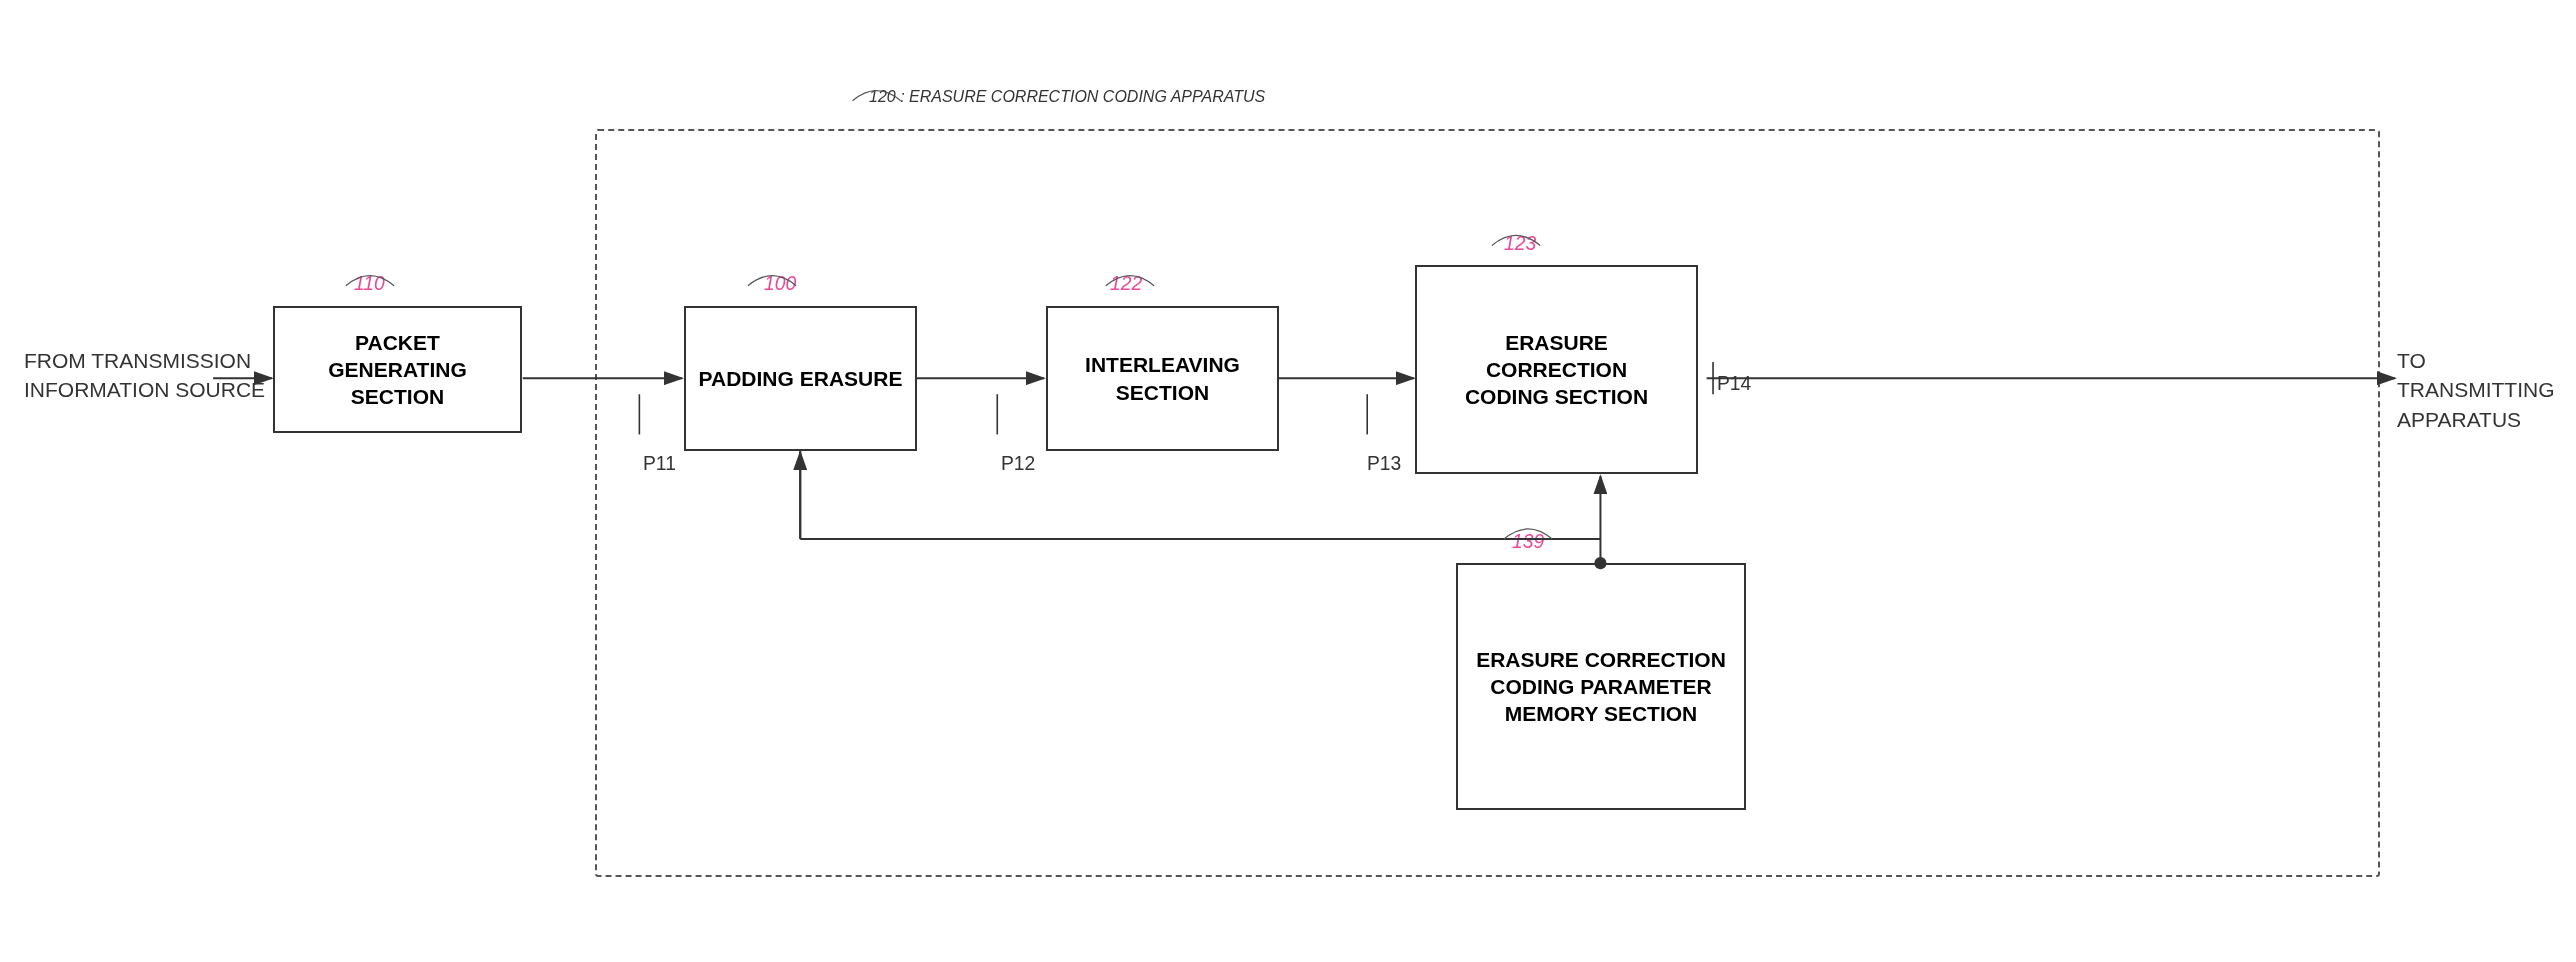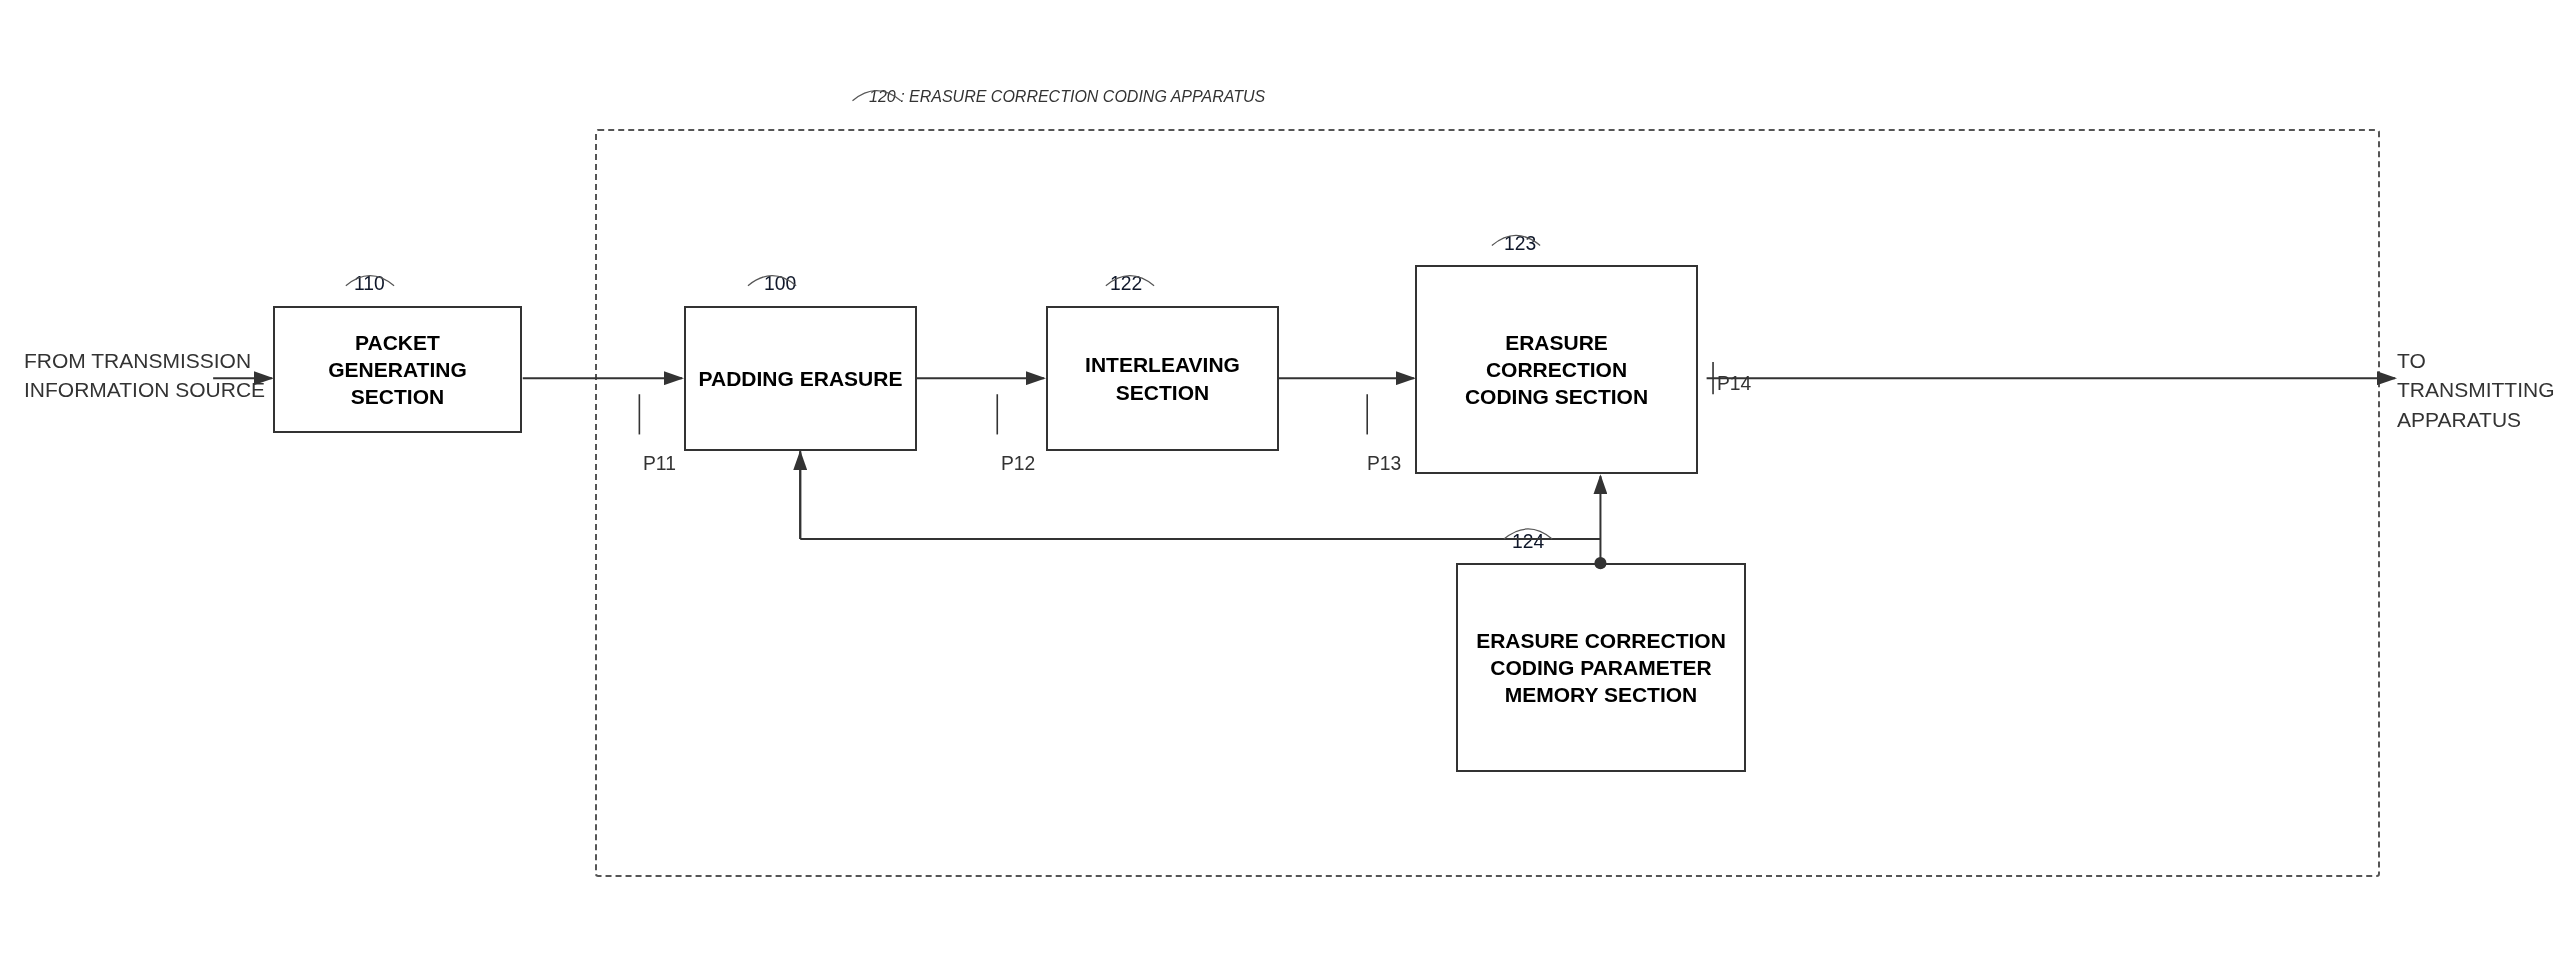--- a/index.html
+++ b/index.html
@@ -88,28 +88,29 @@
       left: 1415px;
       width: 283px;
       height: 209px;
     }
 
     
     .block-memory {
       top: 563px;
       left: 1456px;
       width: 290px;
-      height: 209px;
+      height: 247px;
     }
 
     
     .block-num {
       position: absolute;
       font-size: 19.3px;
-      color: #0f172a;
+      color: #ec4899;
+      font-style: italic;
     }
 
     .num-110 { top: 273px; left: 354px; }
     .num-121 { top: 273px; left: 764px; }
     .num-122 { top: 273px; left: 1110px; }
     .num-123 { top: 233px; left: 1504px; }
     .num-124 { top: 531px; left: 1512px; }
 
     
     .arrows-svg {
@@ -155,21 +156,21 @@
   <div class="erasure-apparatus-box"></div>
 
   <div class="apparatus-label">
     <span>120 : ERASURE CORRECTION CODING APPARATUS</span>
   </div>
 
   <div class="block-num num-110">110</div>
   <div class="block-num num-121">100</div>
   <div class="block-num num-122">122</div>
   <div class="block-num num-123">123</div>
-  <div class="block-num num-124">124</div>
+  <div class="block-num num-124">139</div>
 
   <div class="block block-packet">
     <span>PACKET<br>GENERATING<br>SECTION</span>
   </div>
 
   <div class="block block-padding">
     <span>PADDING ERASURE</span>
   </div>
 
   <div class="block block-interleaving">

